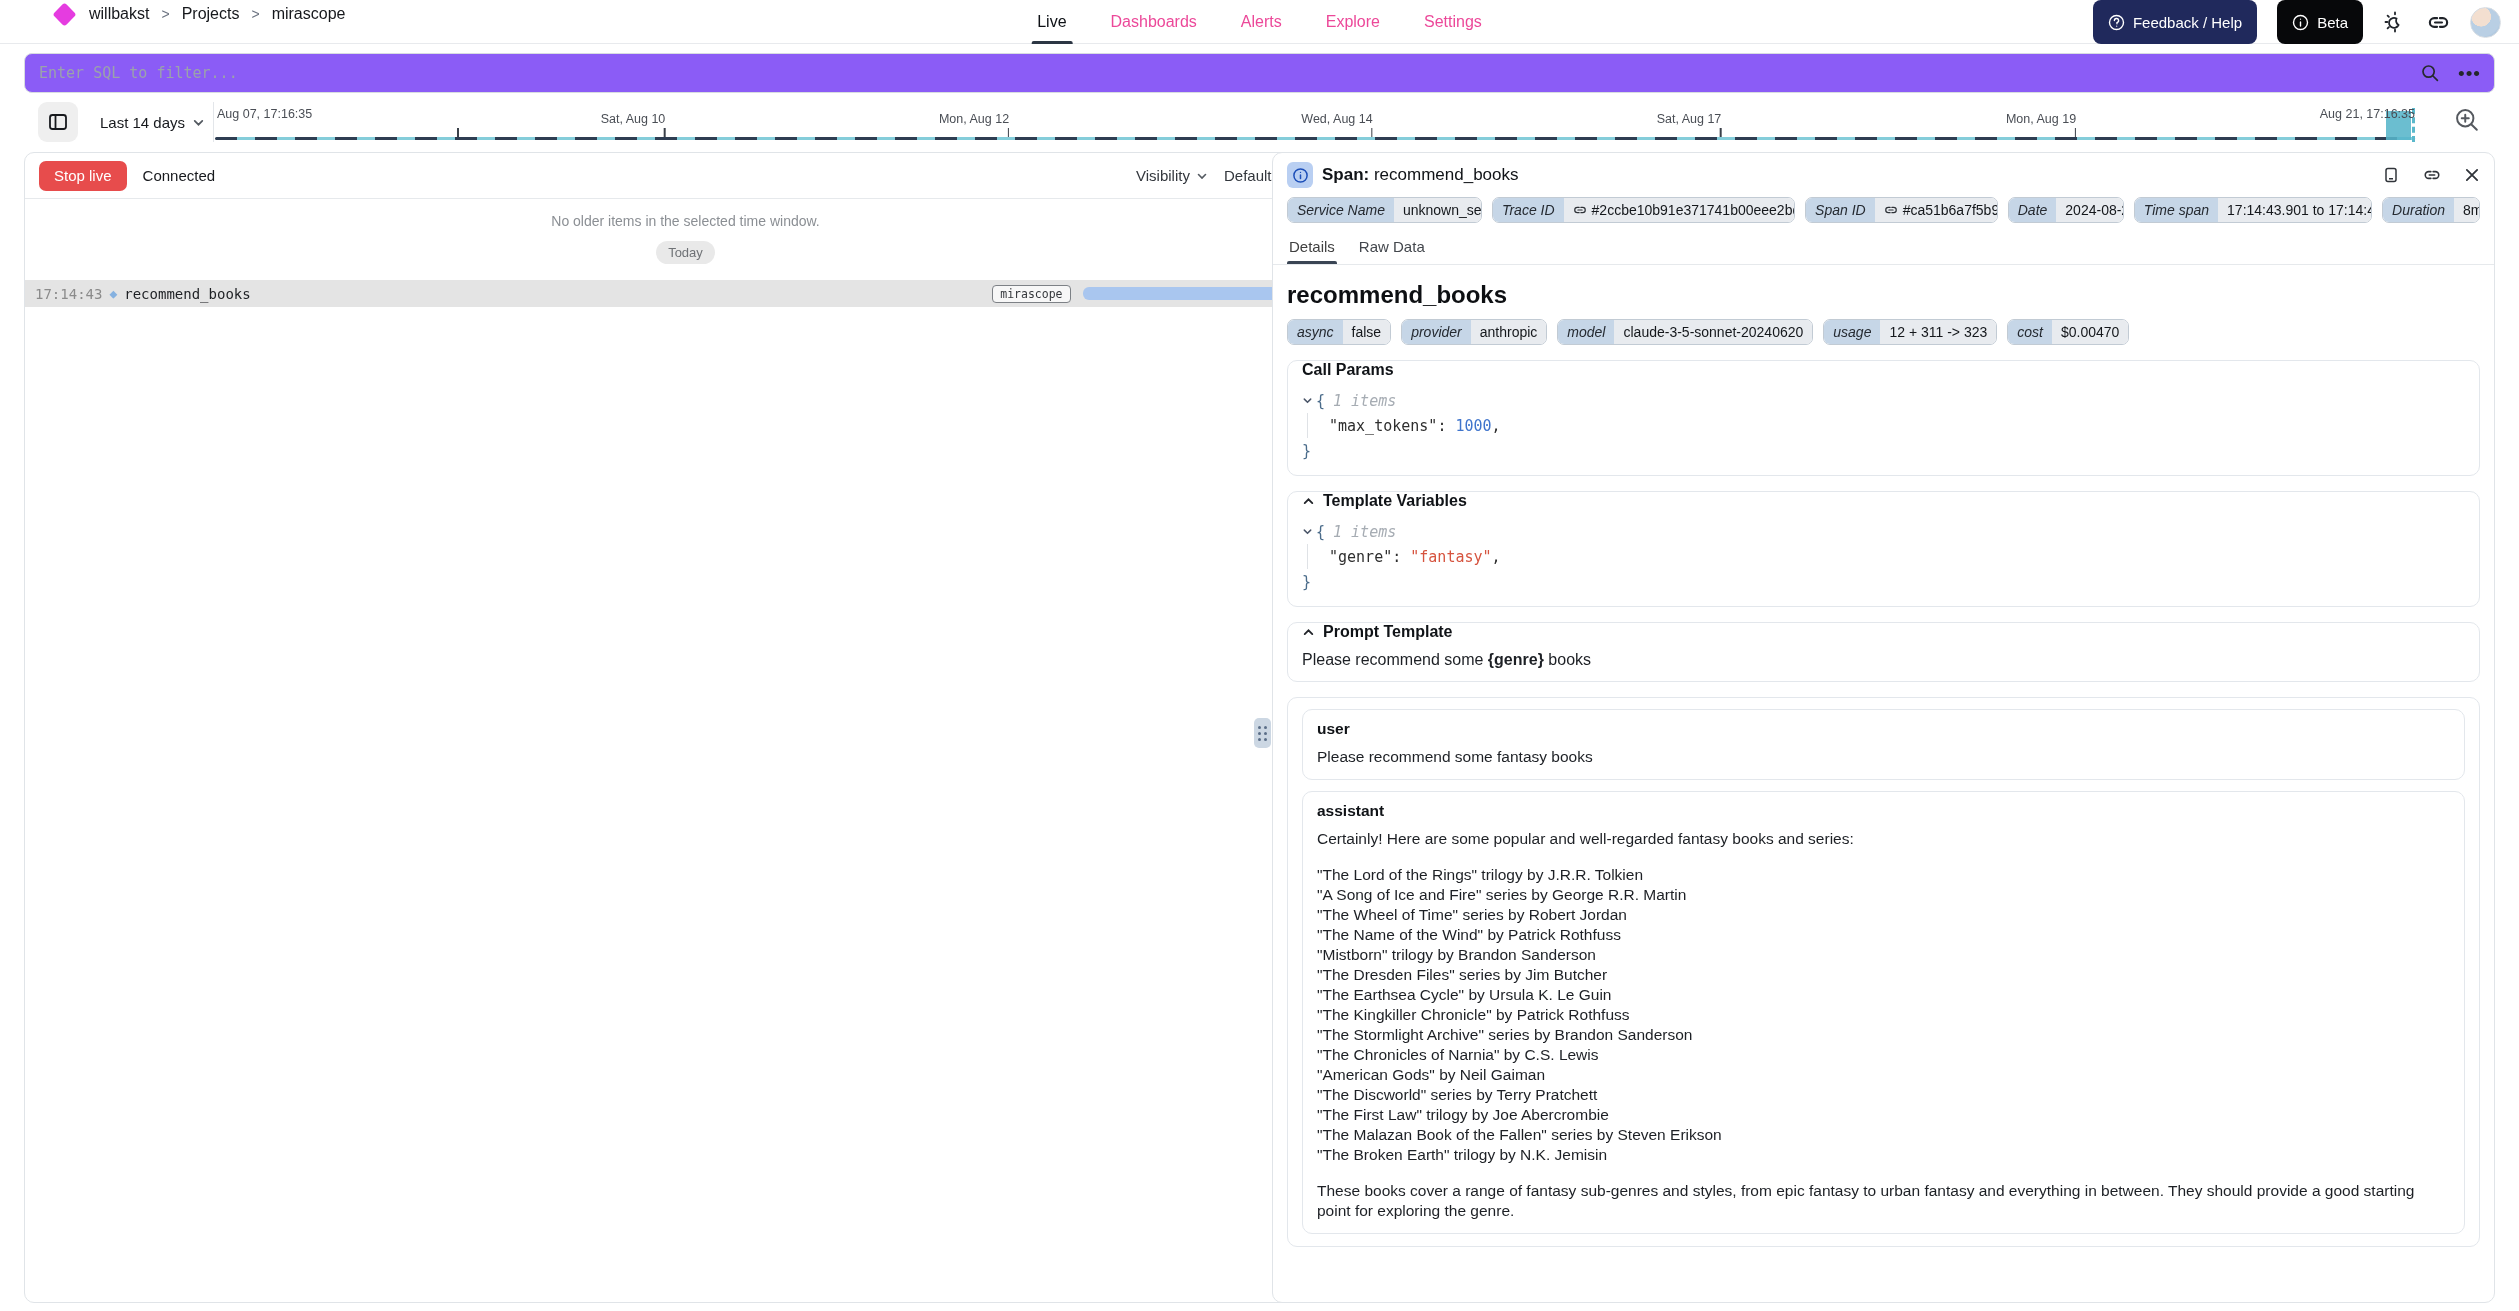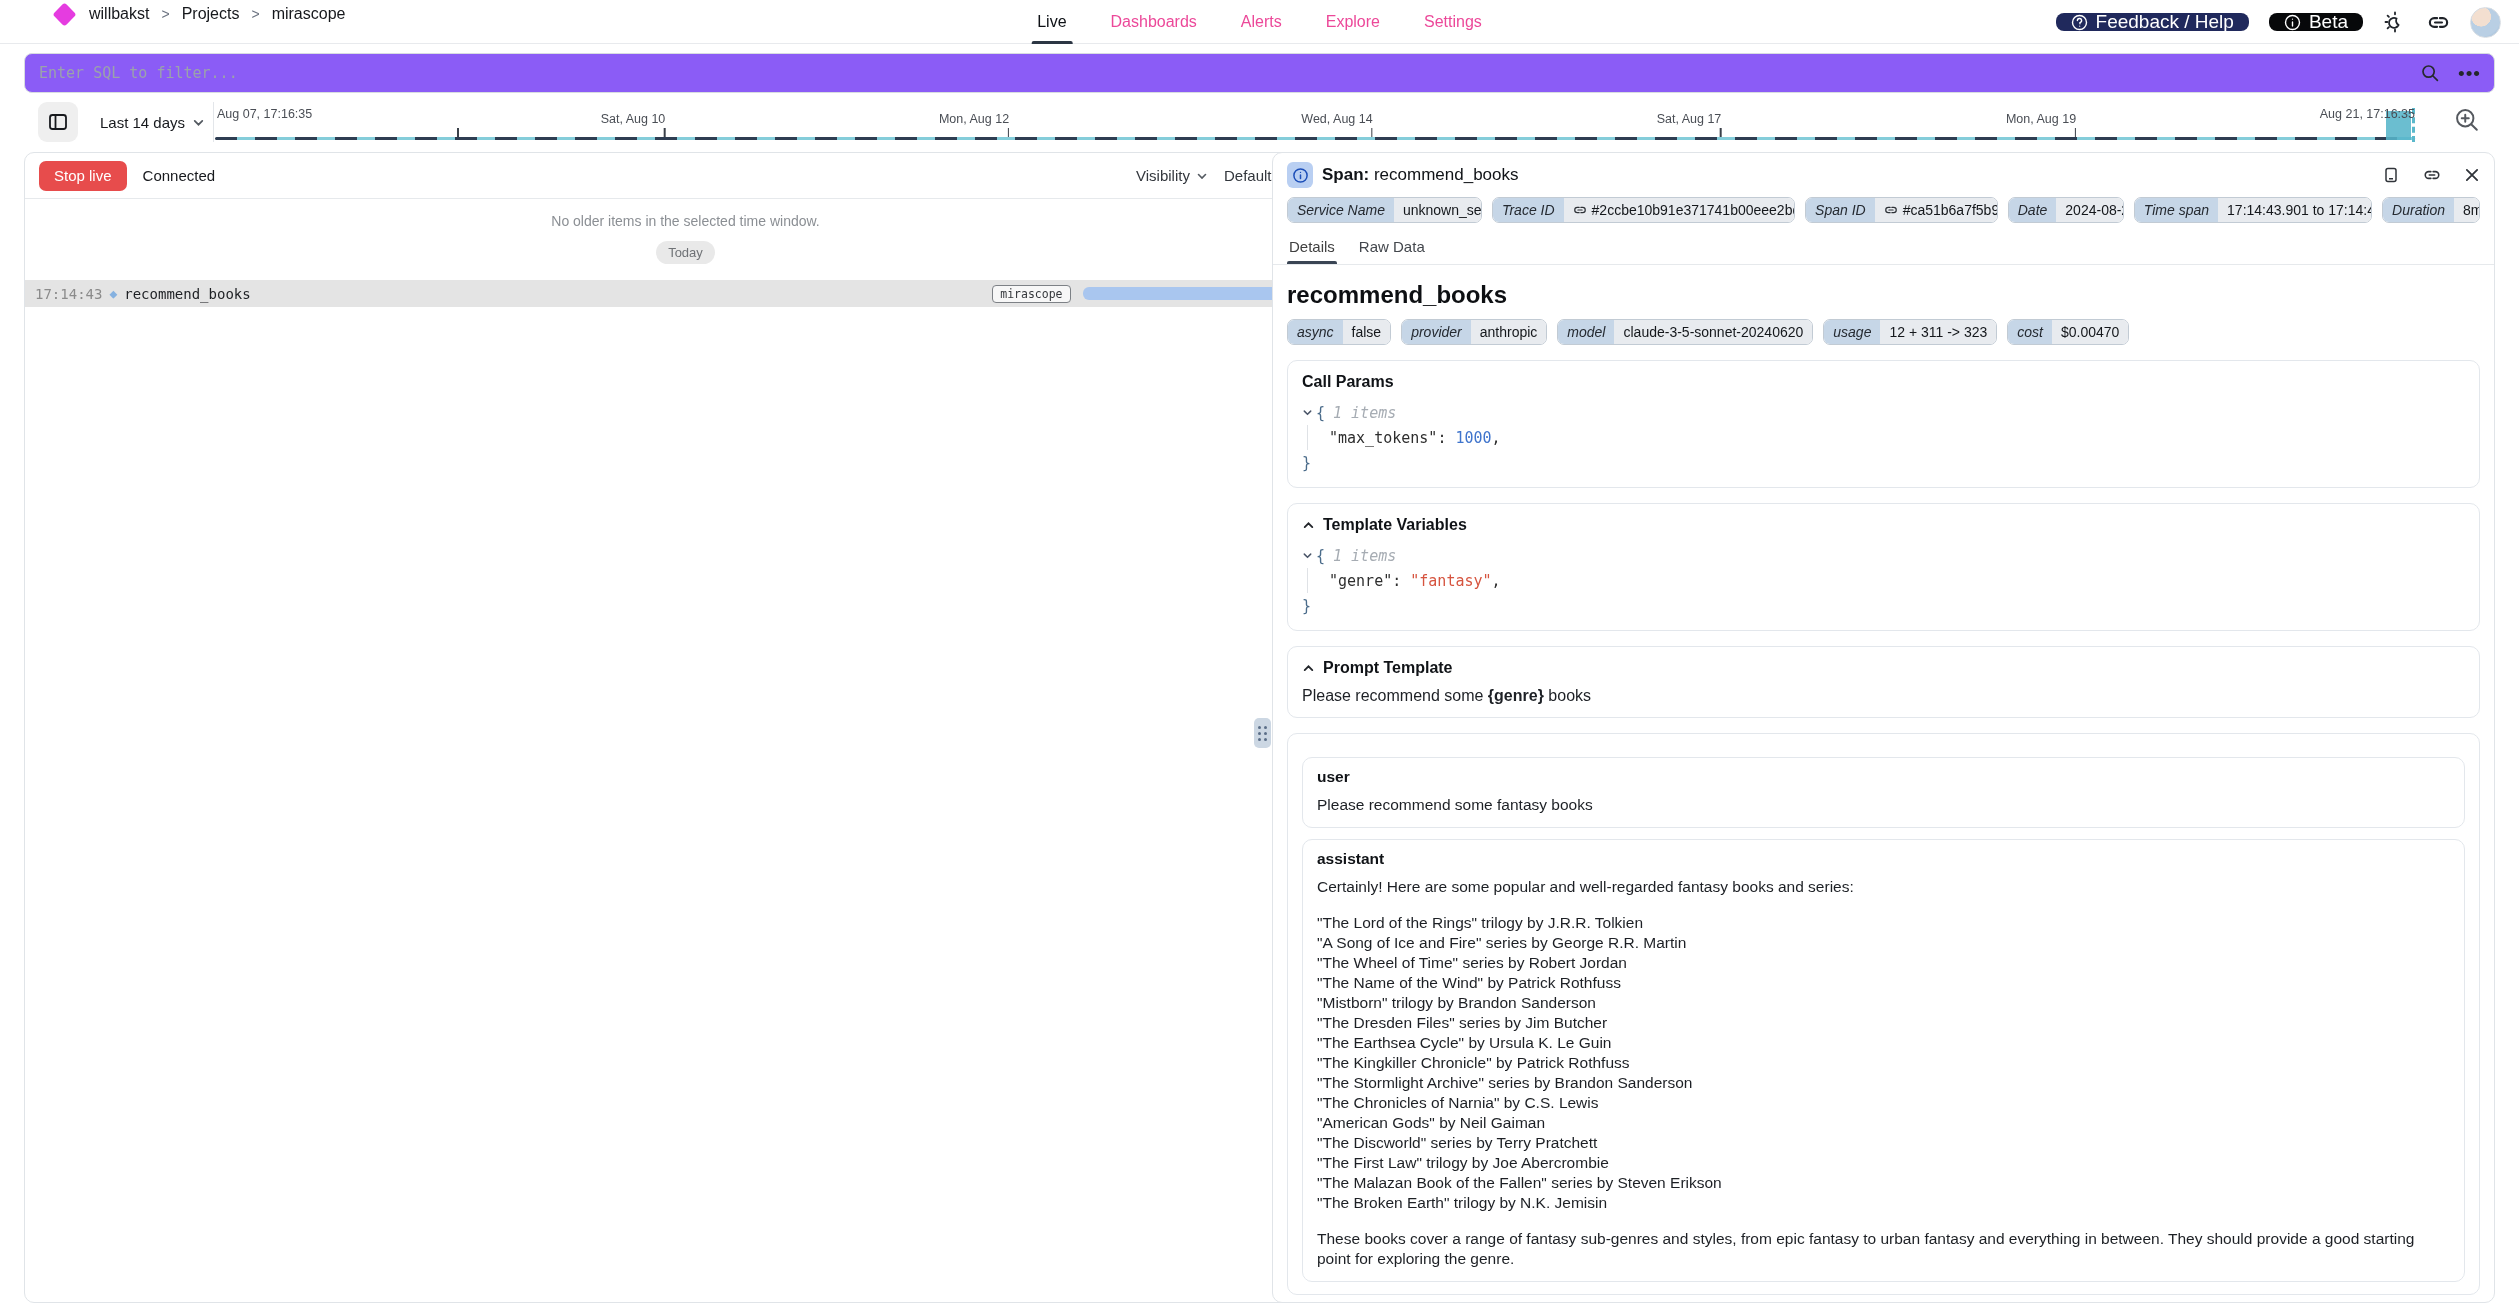--- a/index.html
+++ b/index.html
@@ -10,21 +10,21 @@
   
   .app-header { position:absolute; top:0; left:0; right:0; height:44px; border-bottom:1px solid #e8eaed; background:#fff; }
   .breadcrumb { position:absolute; left:56px; top:0; height:28px; display:flex; align-items:center; gap:10px; font-size:16px; color:#16181c; }
   .logo-diamond { width:17px; height:17px; background:#e53ce0; transform:rotate(45deg); border-radius:3px; margin-right:6px; }
   .crumb-sep { color:#6b7280; font-size:14px; padding:0 2px; }
   .main-nav { position:absolute; left:50%; transform:translateX(-50%); top:0; height:44px; display:flex; align-items:stretch; gap:44px; }
   .nav-item { display:flex; align-items:center; font-size:16px; color:#ec4899; position:relative; cursor:pointer; }
   .nav-item.active { color:#0e1116; }
   .nav-item.active::after { content:""; position:absolute; left:-6px; right:-6px; bottom:0; height:3px; background:#2c3644; border-radius:2px 2px 0 0; }
   .header-actions { position:absolute; right:18px; top:0; height:44px; display:flex; align-items:center; gap:20px; }
-  .pill-btn { display:flex; align-items:center; gap:8px; height:18px; padding:0 15px; border-radius:8px; color:#fff; font-size:19px; cursor:pointer; }
+  .pill-btn { display:flex; align-items:center; gap:8px; height:44px; padding:0 15px; border-radius:8px; color:#fff; font-size:15px; cursor:pointer; }
   .pill-btn.feedback { background:#20295c; }
   .pill-btn.beta { background:#07080a; }
   .icon-btn { cursor:pointer; color:#2a2f36; }
   .avatar { width:31px; height:31px; border-radius:50%; background:radial-gradient(circle at 35% 30%, #f3dfd0 0 35%, #b9cfe4 36% 70%, #8fb0d0 100%); border:1px solid #d7dde3; cursor:pointer; }
 
   
   .filter-bar { position:absolute; top:53px; left:24px; right:24px; height:40px; }
   .sql-input { width:100%; height:100%; border:1px solid #d8dce1; border-radius:8px; padding:0 88px 0 14px; font-family:"DejaVu Sans Mono", monospace; font-size:15px; color:#222; background:#8b5cf6; outline:none; }
   .sql-input::placeholder { color:#9ba3ab; }
   .filter-icons { position:absolute; right:14px; top:0; height:40px; display:flex; align-items:center; gap:18px; }
@@ -83,21 +83,21 @@
   .kv-pill { display:flex; align-items:stretch; border:1px solid #c2cbd4; border-radius:7px; overflow:hidden; font-size:14px; white-space:nowrap; }
   .kv-label { background:#c6d6e7; color:#252a31; font-style:italic; padding:4px 9px; display:flex; align-items:center; }
   .kv-value { background:#e8ebef; color:#14171b; padding:4px 9px; display:flex; align-items:center; gap:5px; }
   .tabs { display:flex; align-items:flex-end; gap:24px; padding:0 16px; border-bottom:1px solid #e6e9ec; height:32px; }
   .tab { font-size:15px; color:#43474d; padding-bottom:9px; position:relative; cursor:pointer; }
   .tab.active { color:#404040; }
   .tab.active::after { content:""; position:absolute; left:-2px; right:-2px; bottom:0; height:3px; background:#3a4554; border-radius:2px 2px 0 0; }
   .detail-body { padding:10px 14px 0; }
   .span-h1 { font-size:24px; font-weight:700; color:#0d0f12; margin:6px 0 10px; }
   .attr-row { display:flex; gap:10px; }
-  .card { border:1px solid #e3e7ec; border-radius:10px; margin-top:15px; padding:12px 14px 12px; background:#fff; }
+  .card { border:1px solid #e3e7ec; border-radius:10px; margin-top:15px; padding:0 14px 12px; background:#fff; }
   .card-title { font-size:16px; font-weight:700; color:#101317; display:flex; align-items:center; gap:8px; }
   .caret-up { color:#23262b; }
   .json { font-family:"DejaVu Sans Mono", monospace; font-size:15px; margin-top:9px; color:#2e2e2e; }
   .json-line { display:flex; align-items:center; height:25px; }
   .json-caret { color:#4a5568; margin-right:3px; cursor:pointer; display:flex; }
   .brace { color:#4a6b8a; }
   .items-note { color:#a6acb3; font-style:italic; margin-left:8px; }
   .json-children { border-left:1px solid #dfe2e6; margin-left:5px; padding-left:21px; }
   .jkey { color:#2e2e2e; }
   .jnum { color:#3f74cc; }

